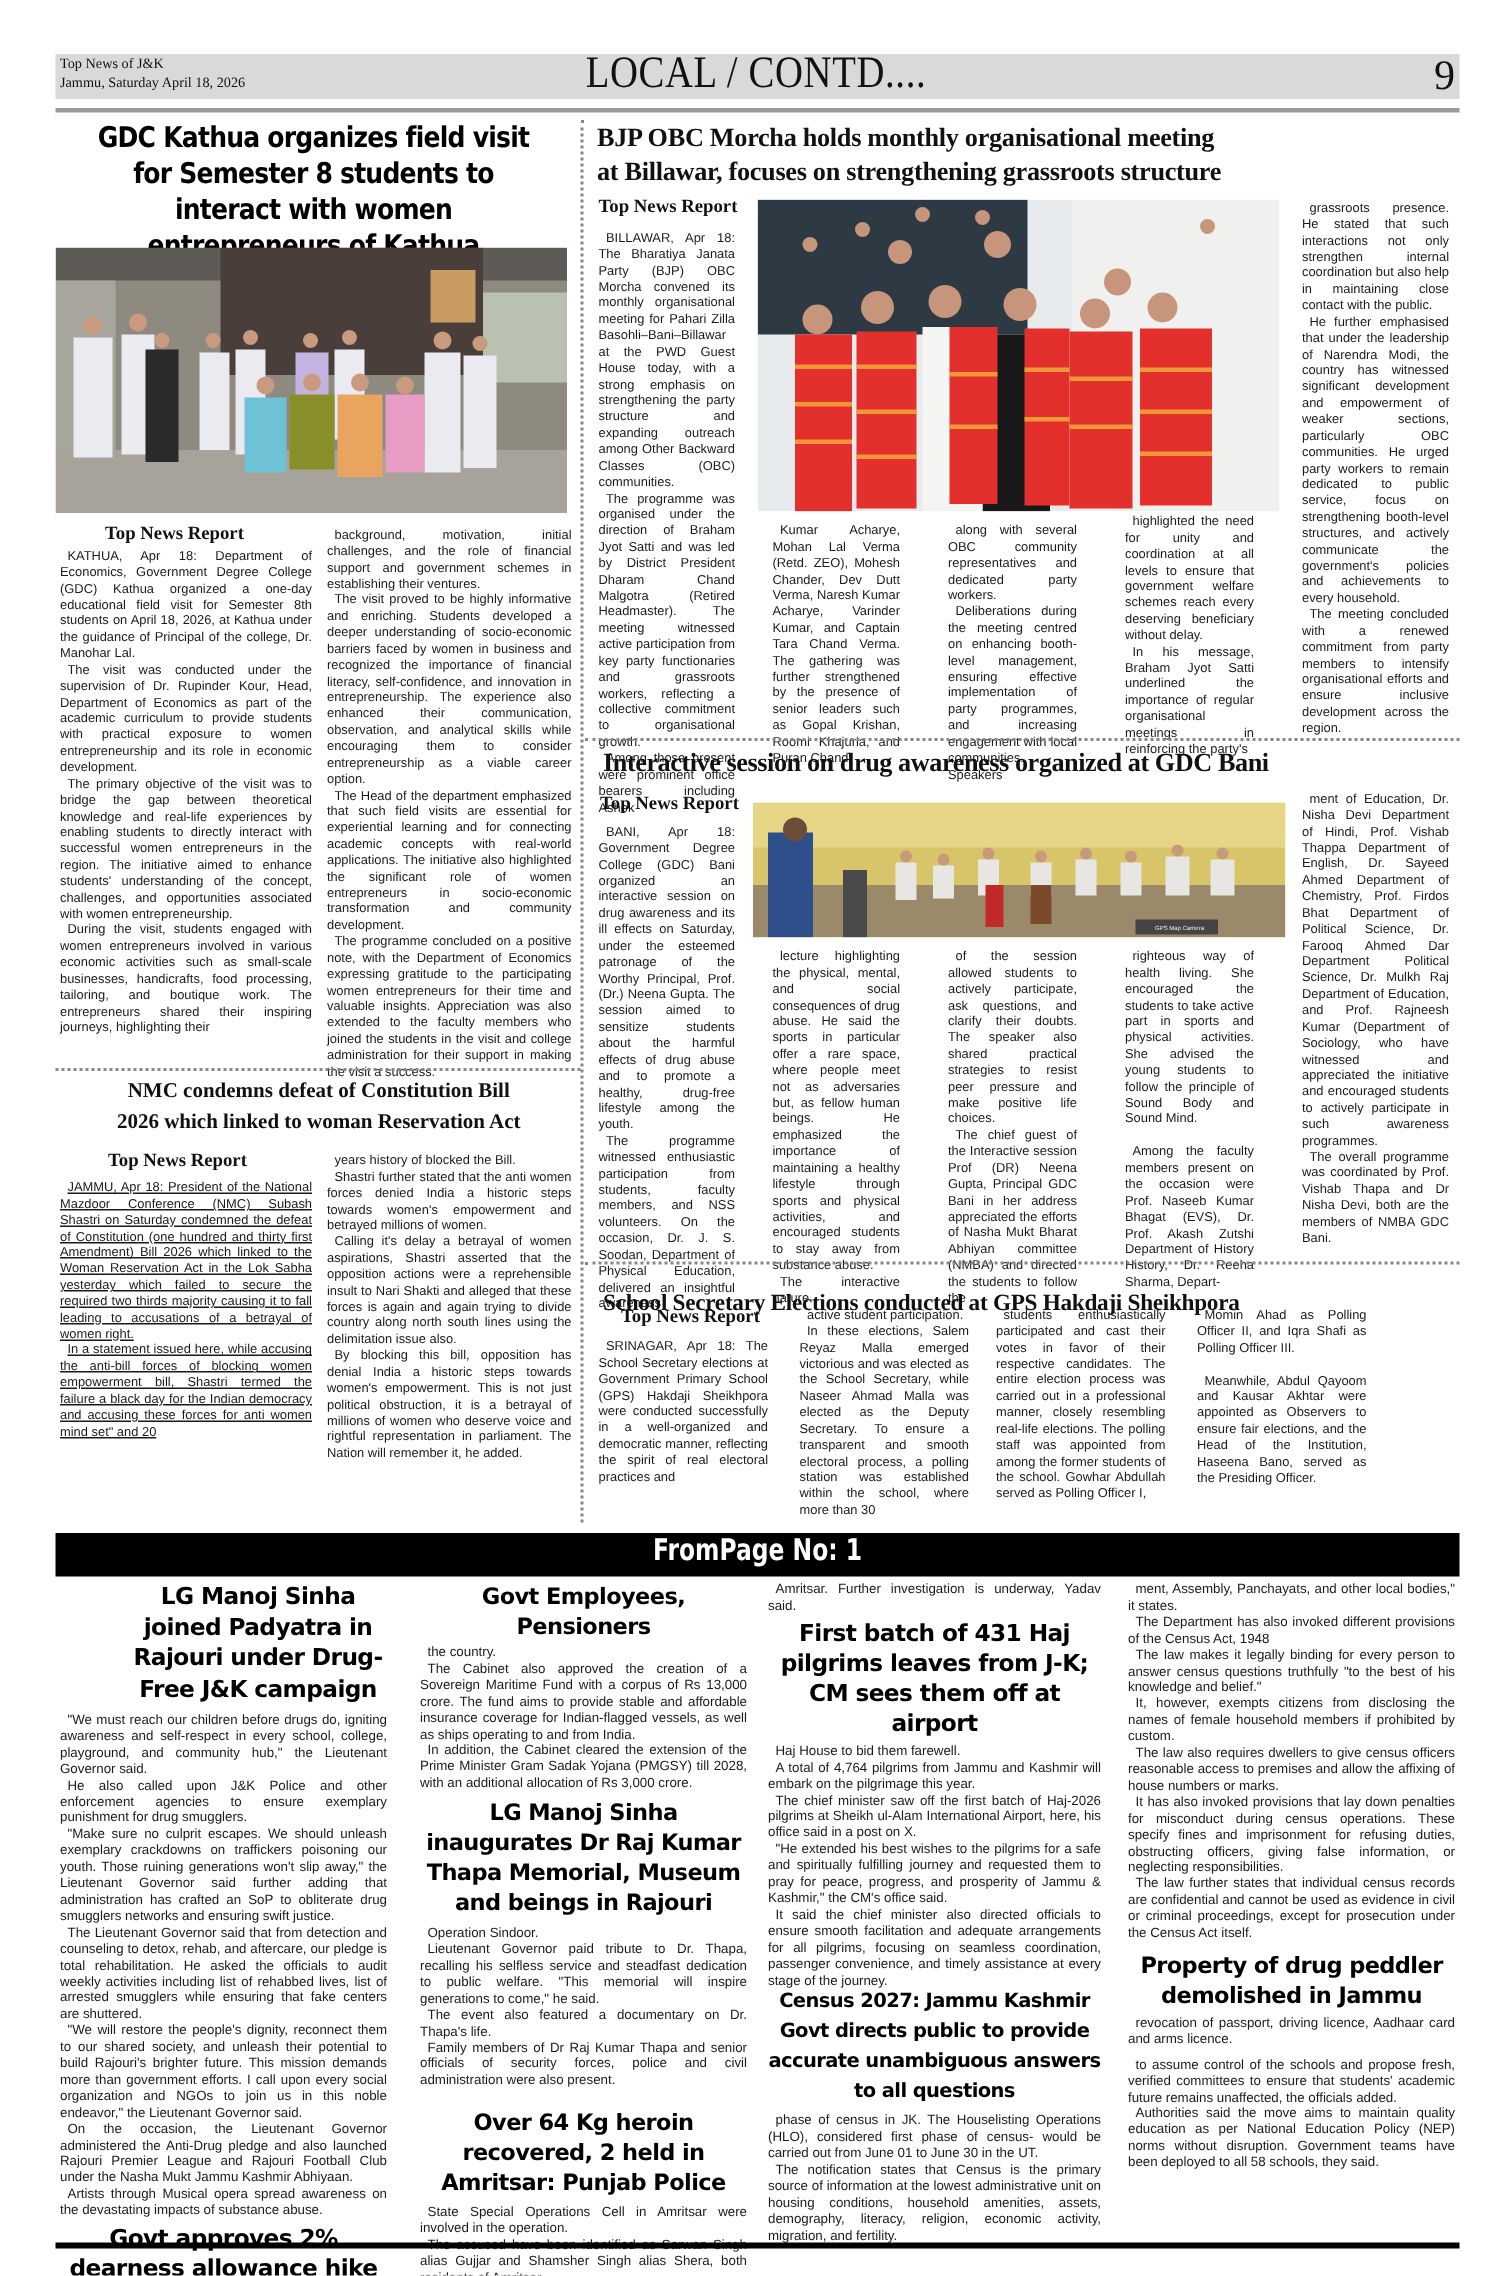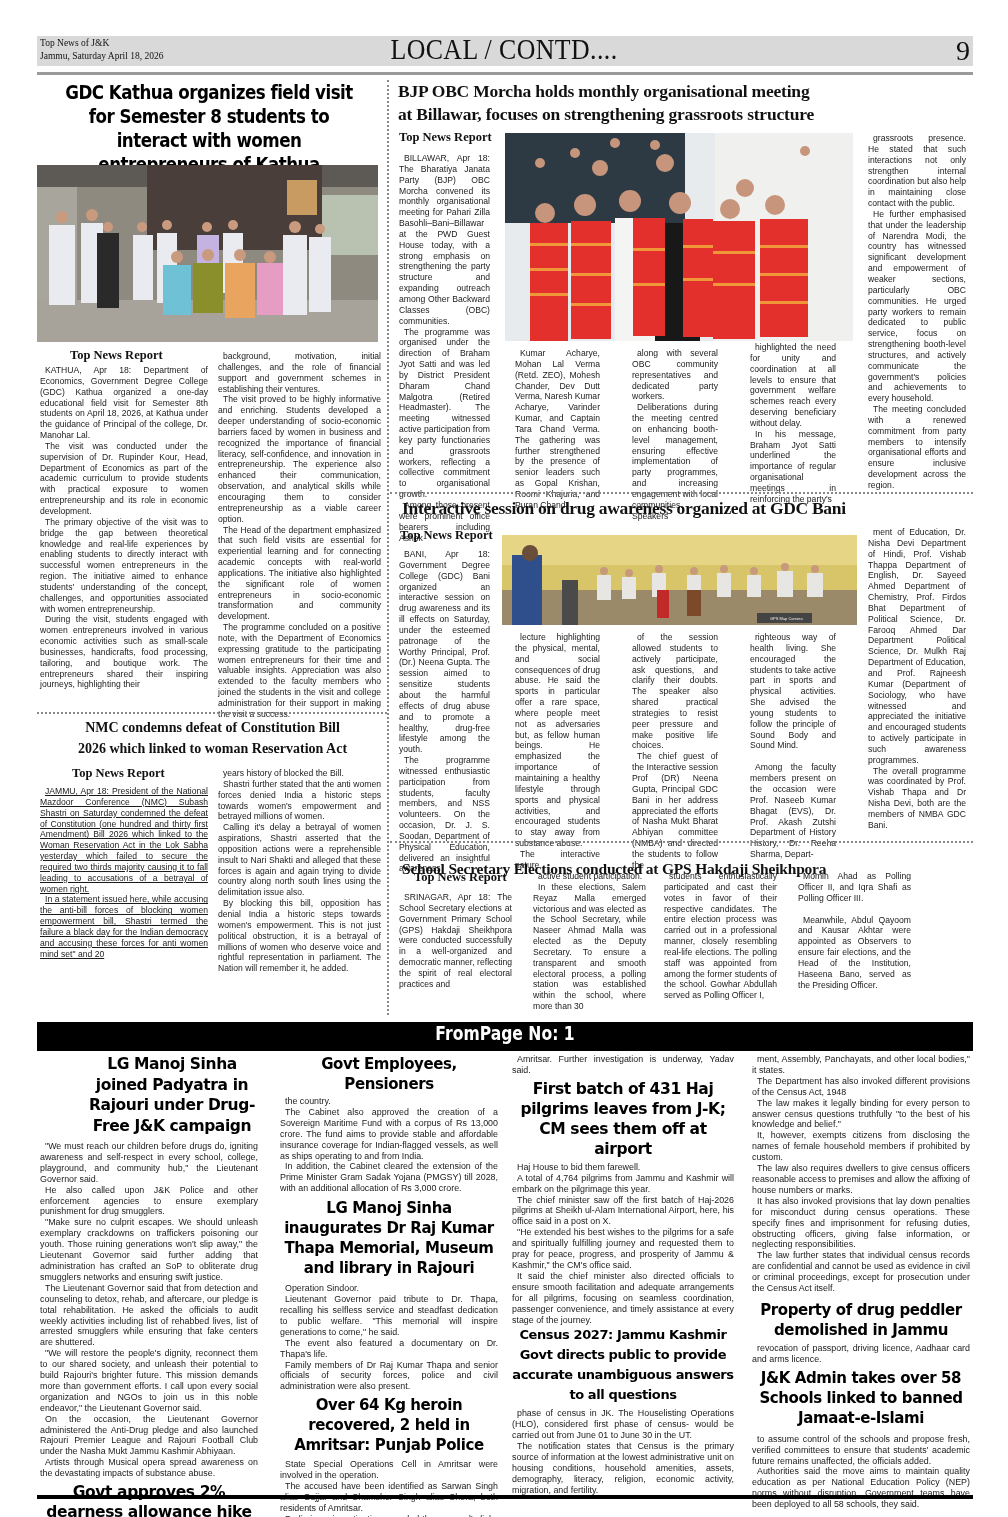--- a/index.html
+++ b/index.html
@@ -296,28 +296,28 @@
   <div class="bp-head" style="margin-top:3px; font-size:15.5px; line-height:20px;">Govt approves 2% dearness allowance hike for Central</div>
 </div>
 
 <div class="abs" style="left:280px; top:1054px; width:218px;">
   <div class="bp-head">Govt Employees, Pensioners</div>
   <div class="bp-col" style="margin-top:2px;">
     <p>the country.</p>
     <p>The Cabinet also approved the creation of a Sovereign Maritime Fund with a corpus of Rs 13,000 crore. The fund aims to provide stable and affordable insurance coverage for Indian-flagged vessels, as well as ships operating to and from India.</p>
     <p>In addition, the Cabinet cleared the extension of the Prime Minister Gram Sadak Yojana (PMGSY) till 2028, with an additional allocation of Rs 3,000 crore.</p>
   </div>
-  <div class="bp-head" style="margin-top:4px;">LG Manoj Sinha inaugurates Dr Raj Kumar Thapa Memorial, Museum and library in Rajouri</div>
+  <div class="bp-head" style="margin-top:4px;">LG Manoj Sinha inaugurates Dr Raj Kumar Thapa Memorial, Museum and beings in Rajouri</div>
   <div class="bp-col" style="margin-top:5px;">
     <p>Operation Sindoor.</p>
     <p>Lieutenant Governor paid tribute to Dr. Thapa, recalling his selfless service and steadfast dedication to public welfare. "This memorial will inspire generations to come," he said.</p>
     <p>The event also featured a documentary on Dr. Thapa's life.</p>
     <p>Family members of Dr Raj Kumar Thapa and senior officials of security forces, police and civil administration were also present.</p>
   </div>
-  <div class="bp-head" style="margin-top:3px;text-align:center;">Over 64 Kg heroin recovered, 2 held in Amritsar: Punjab Police</div>
+  <div class="bp-head" style="margin-top:13px;text-align:center;">Over 64 Kg heroin recovered, 2 held in Amritsar: Punjab Police</div>
   <div class="bp-col" style="margin-top:4px;">
     <p>State Special Operations Cell in Amritsar were involved in the operation.</p>
     <p>The accused have been identified as Sarwan Singh alias Gujjar and Shamsher Singh alias Shera, both residents of Amritsar.</p>
     <p>Preliminary investigation revealed the accused's links with Portugal-based handlers and Pakistan-based smugglers, Yadav said.</p>
 
   </div>
 </div>
 
 <div class="abs" style="left:512px; top:1054px; width:222px;">
   <div class="bp-col">
@@ -346,20 +346,19 @@
     <p>The law makes it legally binding for every person to answer census questions truthfully "to the best of his knowledge and belief."</p>
     <p>It, however, exempts citizens from disclosing the names of female household members if prohibited by custom.</p>
     <p>The law also requires dwellers to give census officers reasonable access to premises and allow the affixing of house numbers or marks.</p>
     <p>It has also invoked provisions that lay down penalties for misconduct during census operations. These specify fines and imprisonment for refusing duties, obstructing officers, giving false information, or neglecting responsibilities.</p>
     <p>The law further states that individual census records are confidential and cannot be used as evidence in civil or criminal proceedings, except for prosecution under the Census Act itself.</p>
   </div>
   <div class="bp-head" style="margin-top:6px;">Property of drug peddler demolished in Jammu</div>
   <div class="bp-col" style="margin-top:3px;">
     <p>revocation of passport, driving licence, Aadhaar card and arms licence.</p>
   </div>
-  <div class="bp-head" style="margin-top:3px;">J&amp;K Admin takes over 58 Schools linked to banned Jamaat-e-Islami</div>
   <div class="bp-col" style="margin-top:6px;">
     <p>to assume control of the schools and propose fresh, verified committees to ensure that students' academic future remains unaffected, the officials added.</p>
     <p>Authorities said the move aims to maintain quality education as per National Education Policy (NEP) norms without disruption. Government teams have been deployed to all 58 schools, they said.</p>
   </div>
 </div>
 
 <div class="abs bottom-rule"></div>
 
 </body></html>

